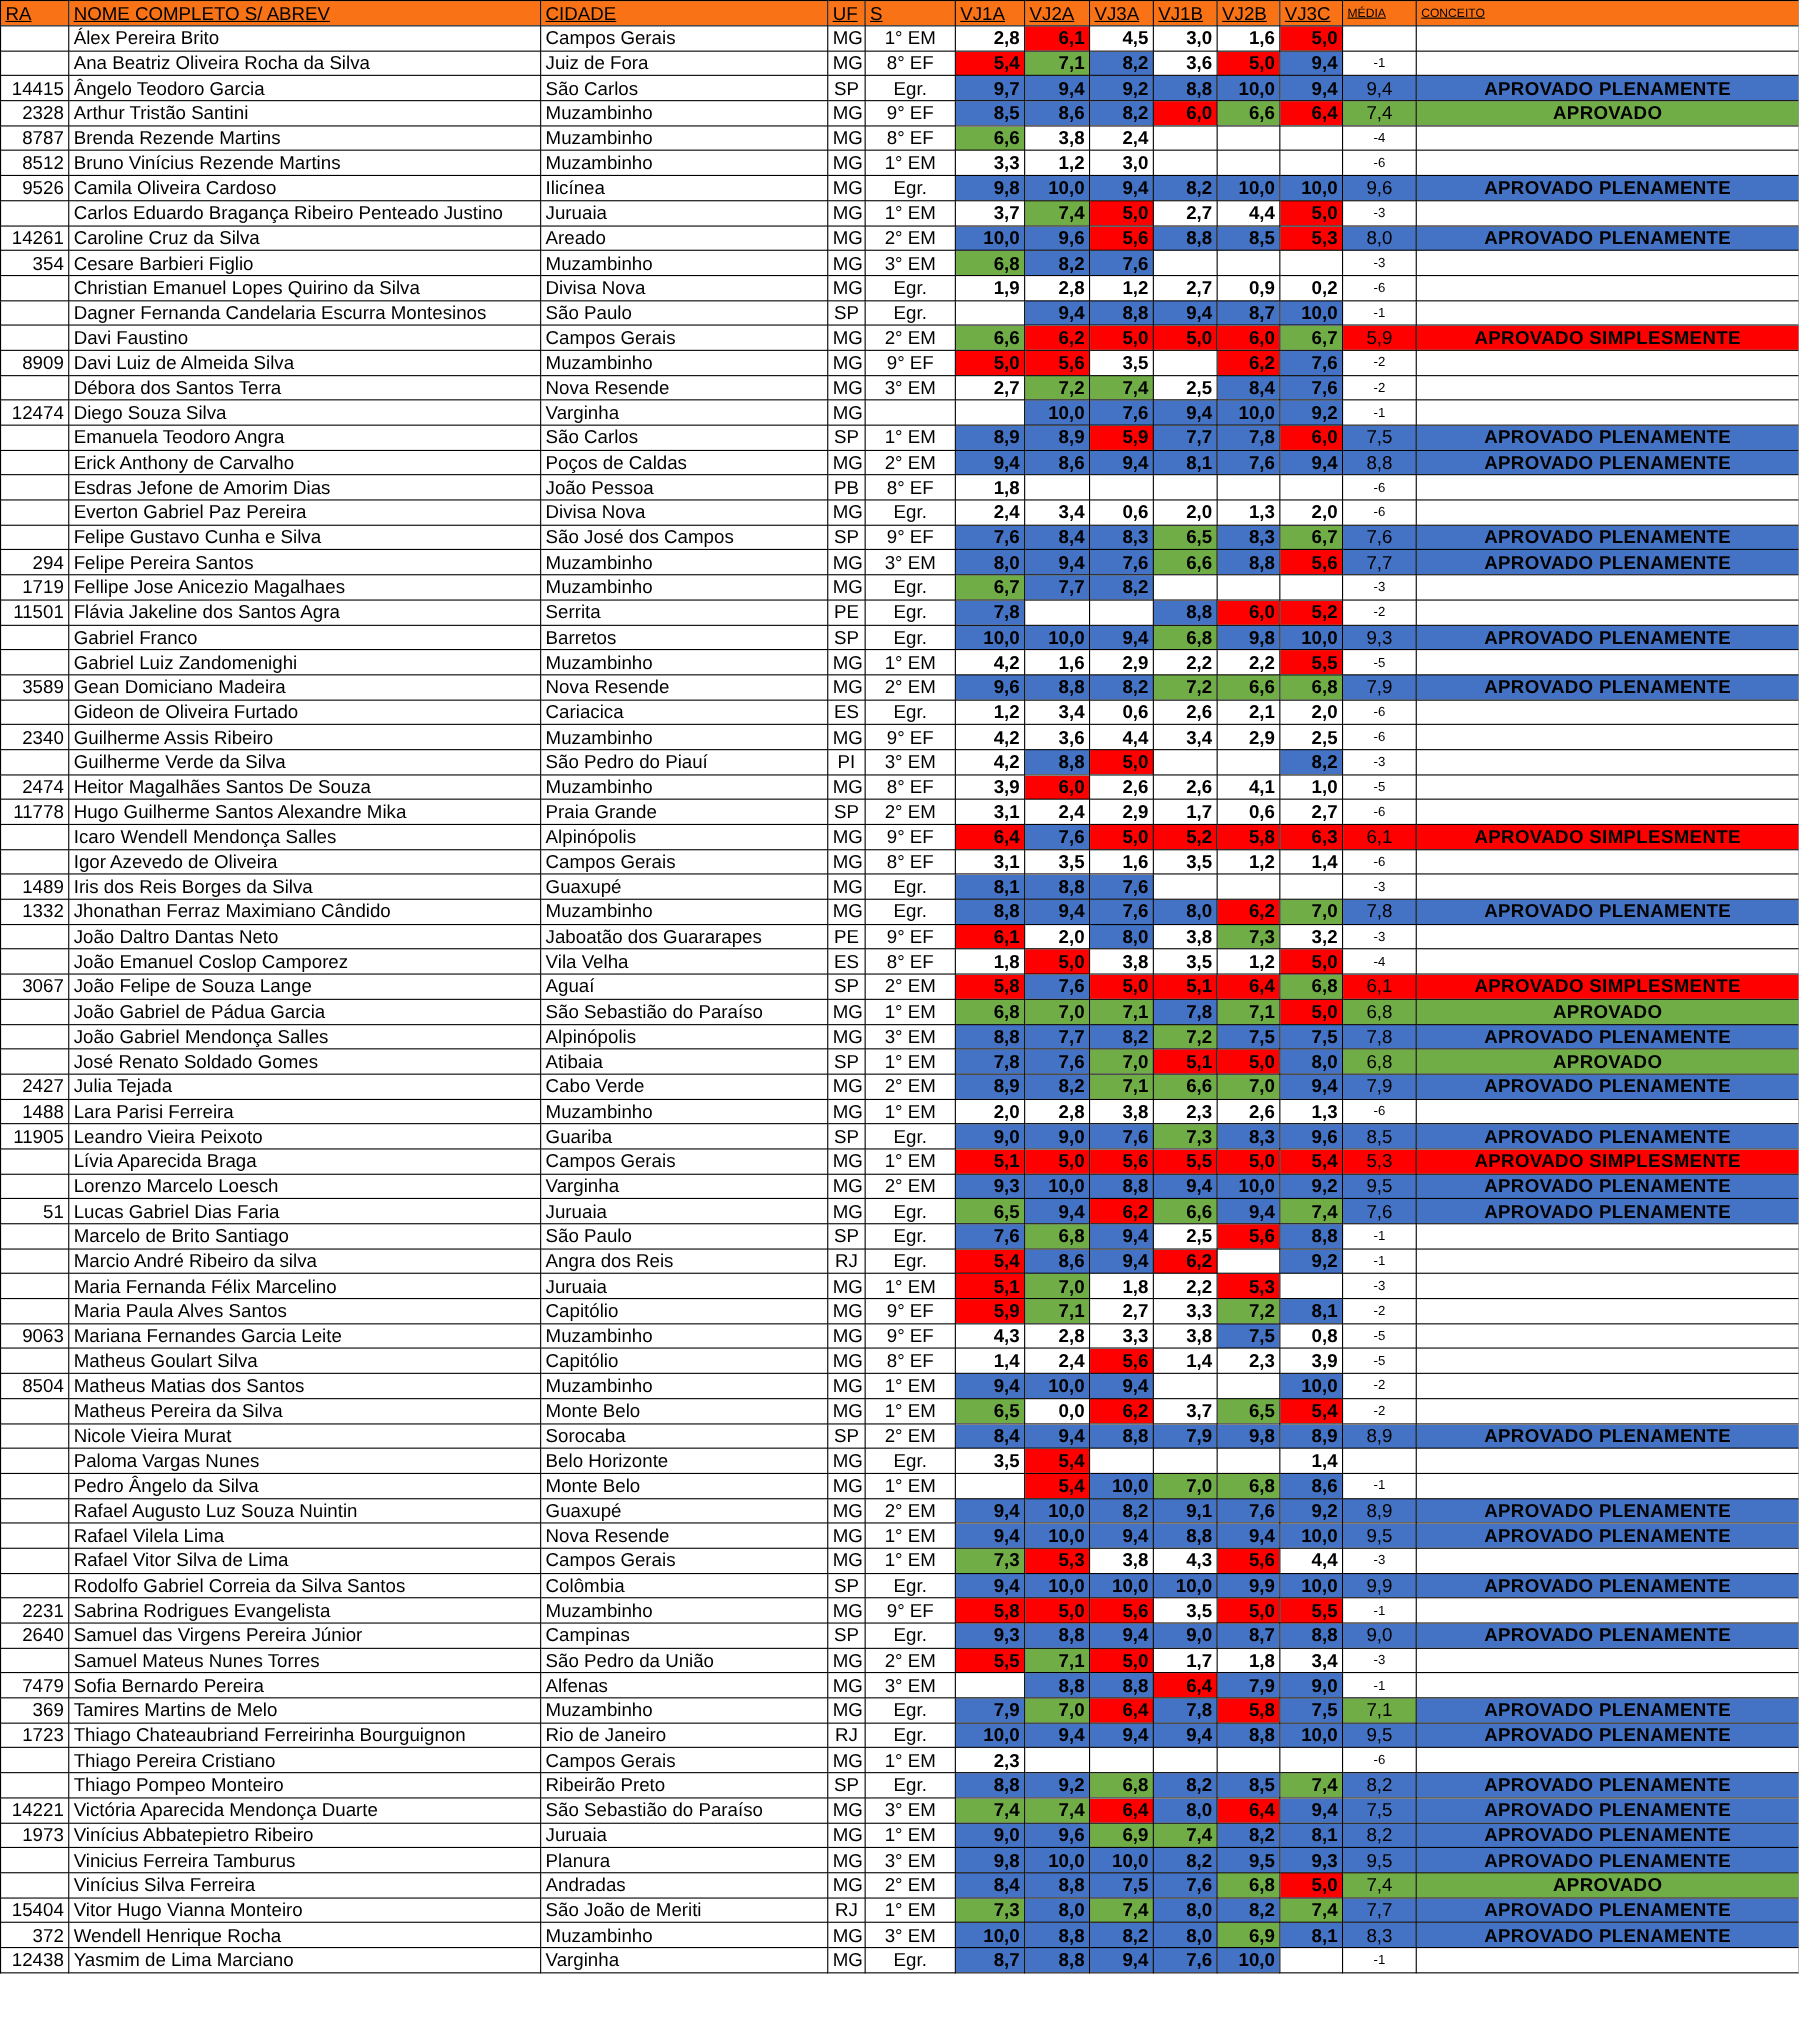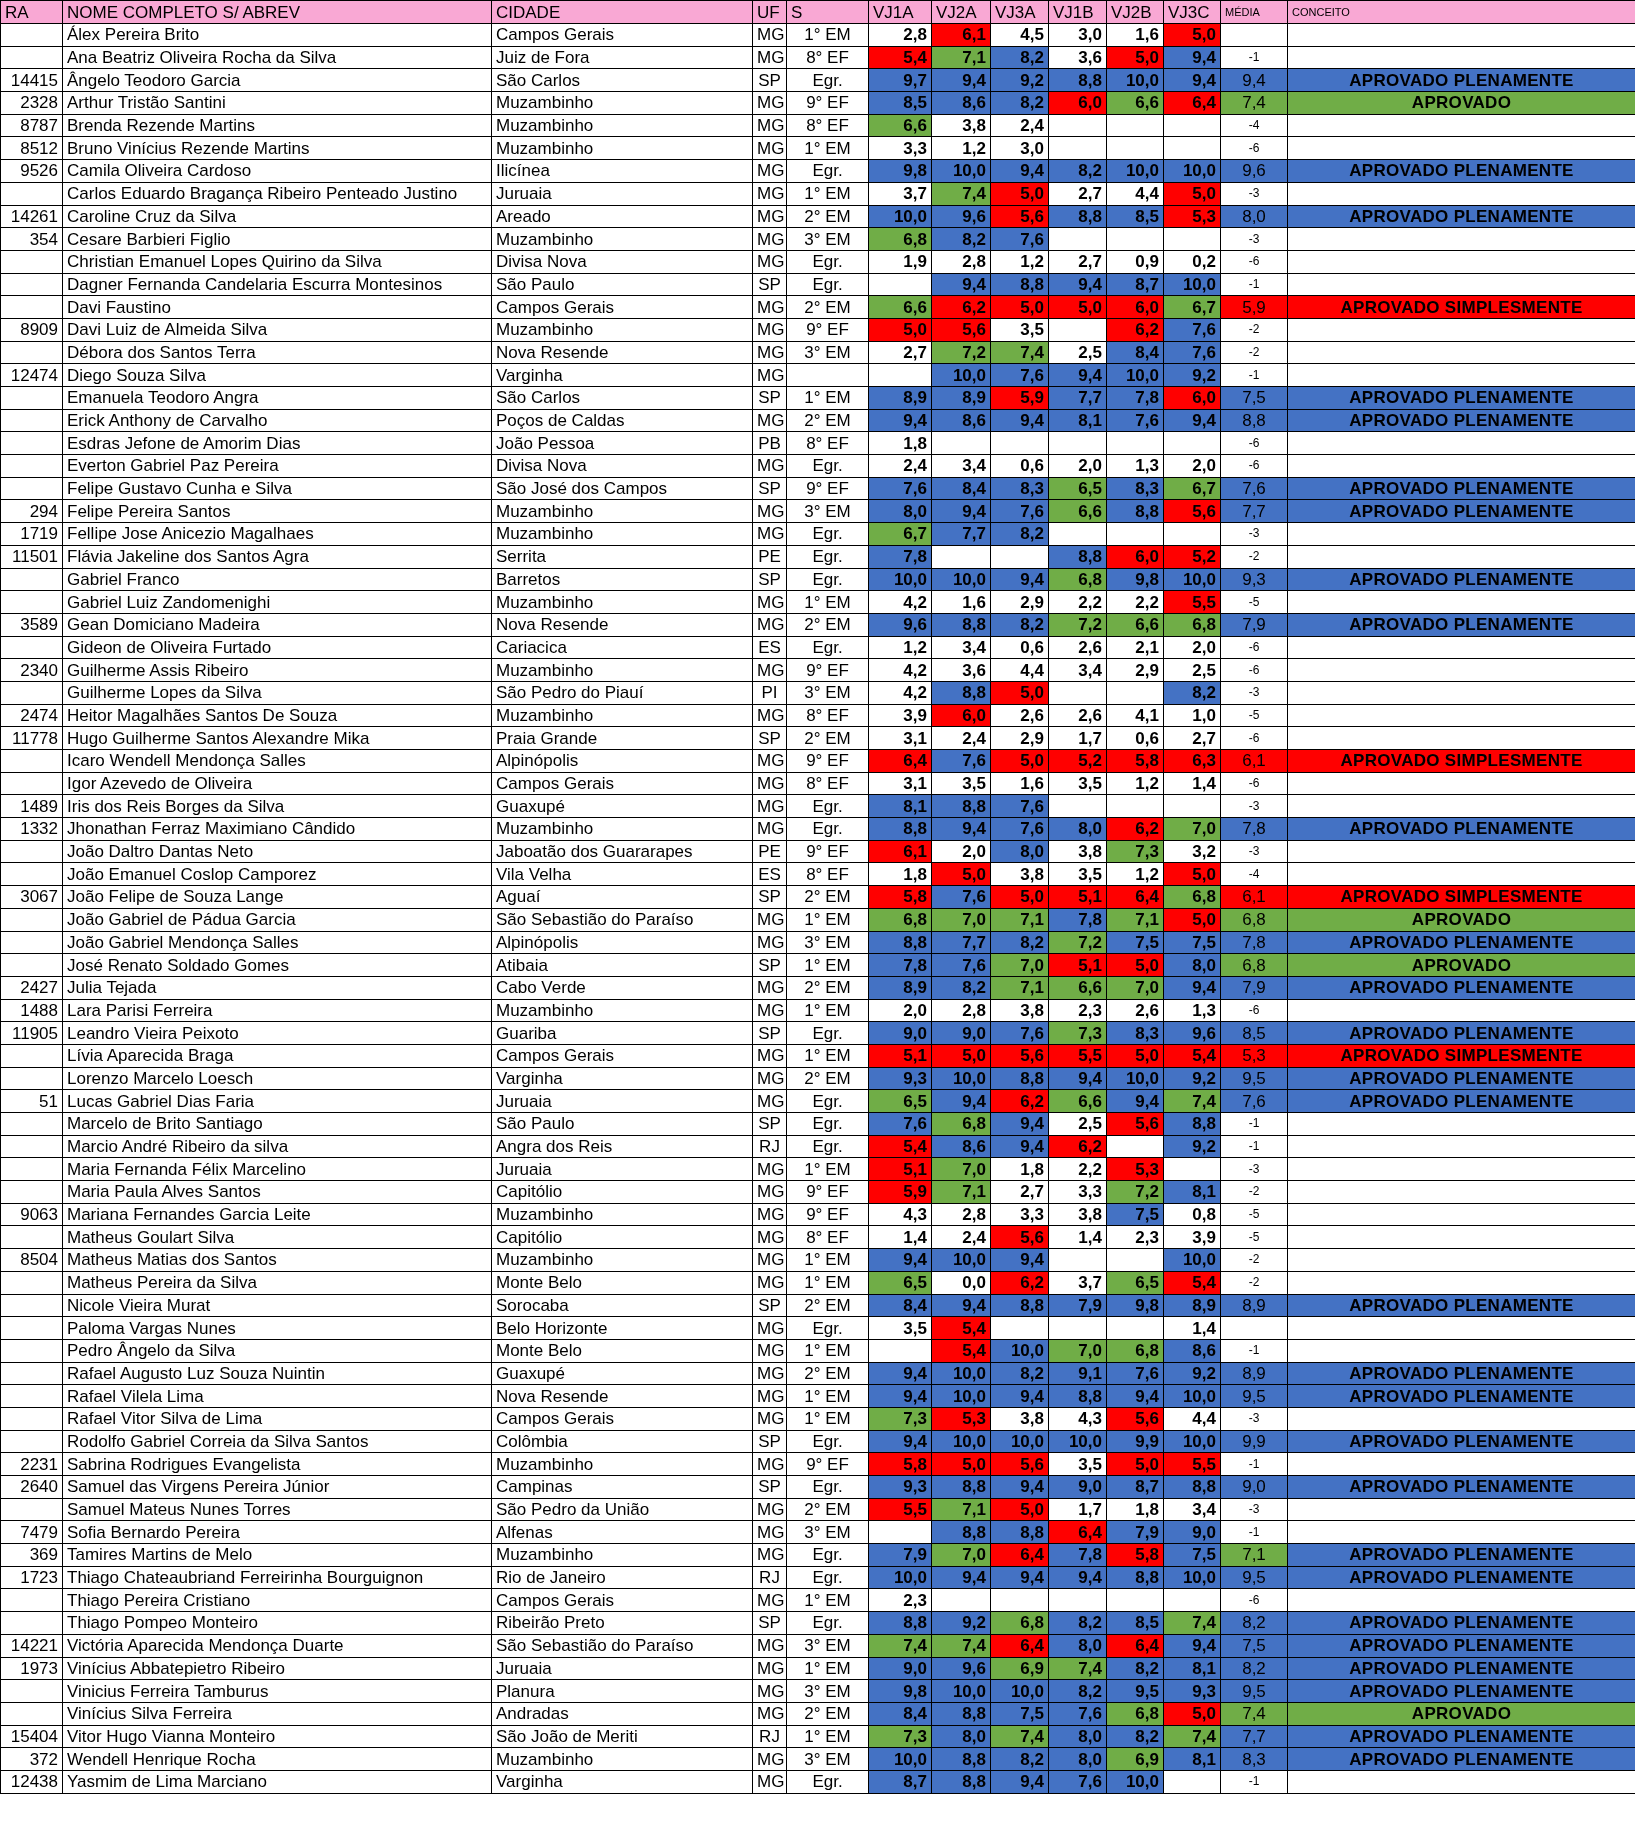--- a/index.html
+++ b/index.html
@@ -9,24 +9,25 @@
     border: 1px solid #000;
     padding: 0 4px;
     height: 21.7px;
     line-height: 21px;
     font-size: 17px;
     white-space: nowrap;
     overflow: hidden;
     color: #000;
   }
   table.sheet th {
-    background: #f9a8d4;
+    background: #f97316;
     font-weight: normal;
     text-align: left;
     height: 22px;
+    text-decoration: underline;
   }
   th.h-bold { font-weight: bold; text-align: center; font-size: 18px; }
   th.h-center { text-align: center; }
   td.ra { text-align: right; padding-right: 3px; }
   td.uf, td.s { text-align: center; }
   td.g { text-align: right; font-weight: bold; font-size: 18px; padding-right: 4px; }
   td.media { text-align: center; font-size: 17px; }
   td.media.neg { font-size: 12px; }
   td.conc { text-align: center; font-weight: bold; font-size: 17px; letter-spacing: 0.3px; }
   .c-b { background: #4472C4; }
@@ -501,21 +502,21 @@
         <td class="g c-w">3,6</td>
         <td class="g c-w">4,4</td>
         <td class="g c-w">3,4</td>
         <td class="g c-w">2,9</td>
         <td class="g c-w">2,5</td>
         <td class="media c-w neg">-6</td>
         <td class="conc c-w"></td>
       </tr>
       <tr>
         <td class="ra"></td>
-        <td class="name">Guilherme Lopes da Silva</td>
+        <td class="name">Guilherme Verde da Silva</td>
         <td class="city">São Pedro do Piauí</td>
         <td class="uf">PI</td>
         <td class="s">3° EM</td>
         <td class="g c-w">4,2</td>
         <td class="g c-b">8,8</td>
         <td class="g c-r">5,0</td>
         <td class="g c-w"></td>
         <td class="g c-w"></td>
         <td class="g c-b">8,2</td>
         <td class="media c-w neg">-3</td>

